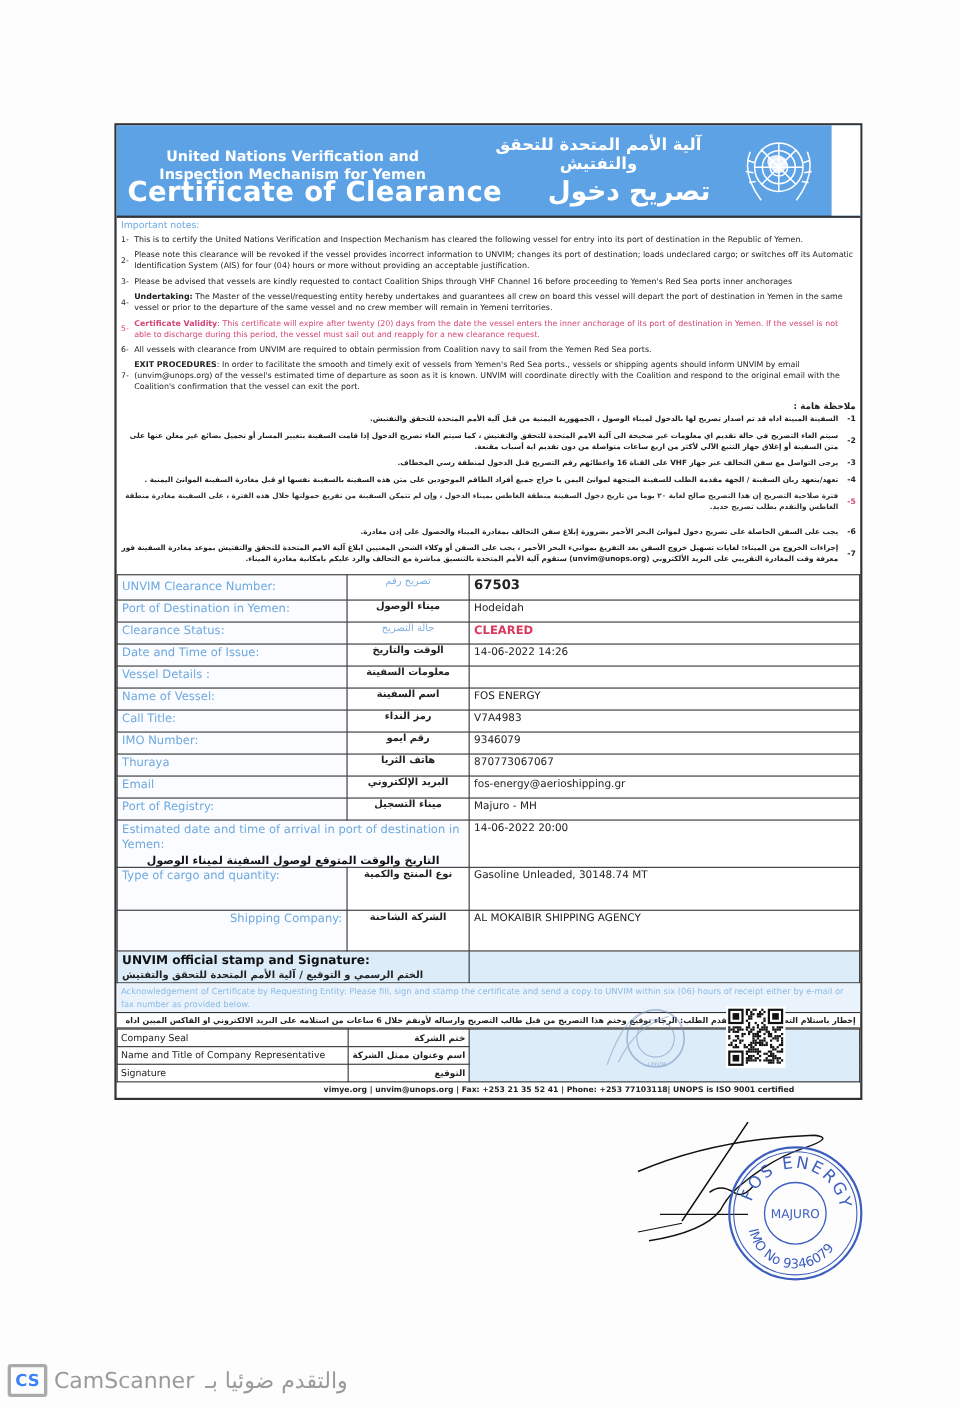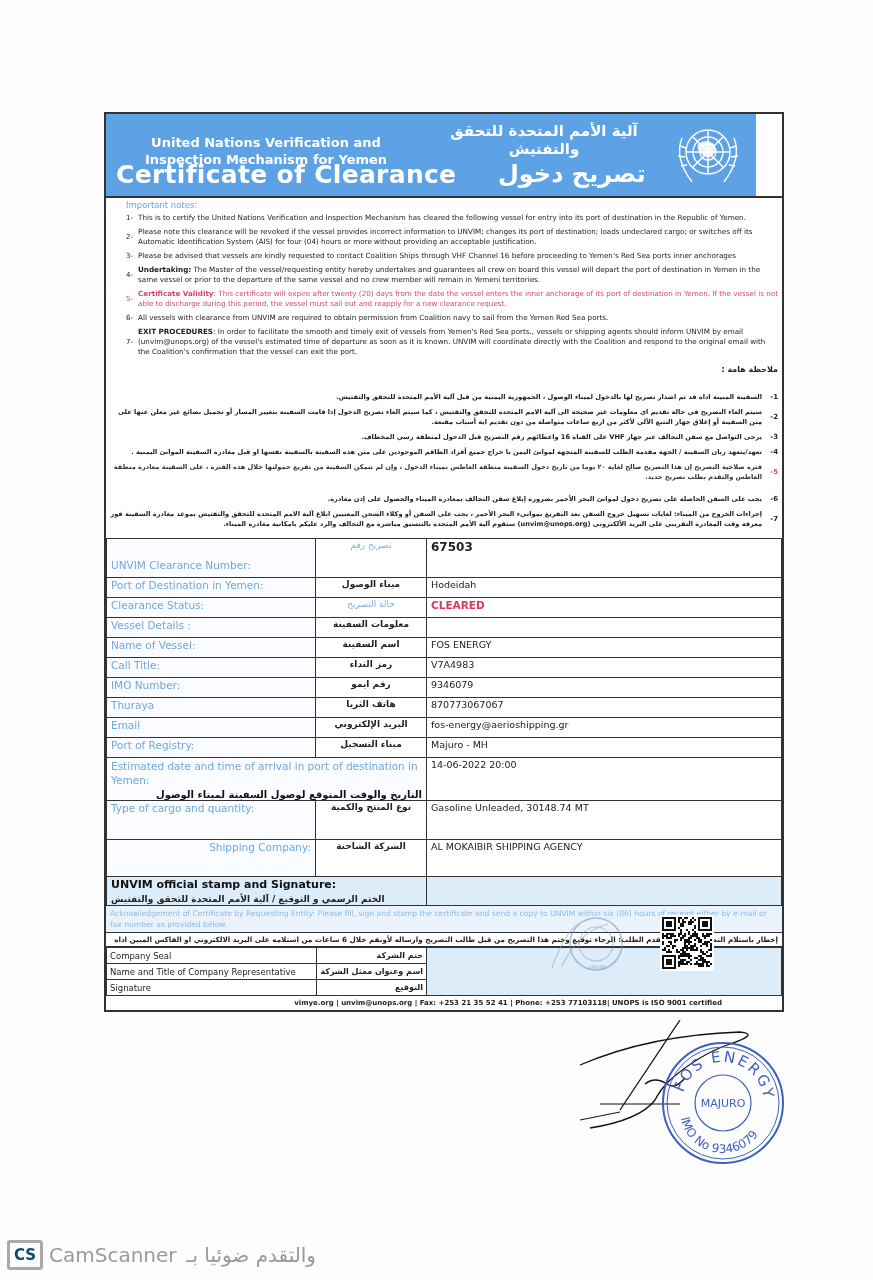--- a/index.html
+++ b/index.html
@@ -5,28 +5,28 @@
   html,body{margin:0;padding:0;}
   body{width:873px;height:1280px;background:#fdfdfd;position:relative;overflow:hidden;font-family:"DejaVu Sans",sans-serif;color:#222;}
   .page{position:absolute;left:104px;top:112px;width:676px;border:2px solid #333;background:#fff;}
   .hdr{position:relative;height:82px;background:#5ea2e6;border-bottom:2px solid #333;color:#fff;}
   .hdr .en1{position:absolute;left:10px;top:20px;font-size:13px;font-weight:bold;line-height:17px;text-align:center;width:300px;}
   .hdr .en2{position:absolute;left:10px;top:46px;font-size:25px;font-weight:bold;letter-spacing:0.3px;}
   .hdr .ar1{position:absolute;left:312px;top:8px;font-size:15px;font-weight:bold;direction:rtl;width:252px;text-align:center;}
   .hdr .ar2{position:absolute;left:392px;top:46px;font-size:24px;font-weight:bold;direction:rtl;}
   .hdr .logo{position:absolute;left:564px;top:4px;width:76px;height:74px;}
   .hdr .strip{position:absolute;right:0;top:0;width:26px;height:82px;background:#fff;}
-  .notes{padding:2px 4px 0 20px;font-size:7.2px;line-height:10px;}
+  .notes{padding:2px 4px 0 4px;font-size:7.2px;line-height:10px;}
   .notes .title{color:#6aa7e0;font-size:8.5px;margin-bottom:3px;}
   .n{display:flex;align-items:center;margin-bottom:4px;}
   .n .num{width:12px;flex:none;font-size:7px;}
   .n .txt{flex:1;}
   .n.pink{color:#d4467a;}
   .ar-notes{direction:rtl;text-align:right;font-size:6.6px;line-height:10px;padding:4px 4px 4px 4px;font-weight:bold;}
-  .ar-notes .title{font-size:8px;margin-bottom:17px;}
+  .ar-notes .title{font-size:8px;margin-bottom:1px;}
   .ar-notes .n{direction:rtl;}
   .ar-notes .n .num{margin-left:4px;}
   table.grid{width:100%;border-collapse:collapse;table-layout:fixed;}
   table.grid td{border:1px solid #333;padding:1px 4px;vertical-align:top;height:17px;font-size:9.5px;}
   td.lbl{color:#6ea8de;font-size:10.5px !important;background:#fafcff;}
   td.ar{direction:rtl;text-align:center;font-weight:bold;font-size:9px !important;}
   td.ar.light{color:#7eb0e0;font-weight:normal;}
   td.val{font-size:9.5px;}
   td.val.big{font-weight:bold;font-size:12px !important;}
   td.val.red{color:#d83a5e;font-weight:bold;font-size:10.5px !important;}
@@ -34,21 +34,21 @@
   .stamp-title{font-weight:bold;font-size:11px;color:#111;}
   .stamp-ar{direction:rtl;text-align:left;font-weight:bold;font-size:9px;margin-top:3px;}
   .ack{color:#8bbbe6;font-size:7.6px;line-height:11px;padding:2px 4px;border-bottom:1px solid #333;background:#eaf3fb;}
   .ack-ar{direction:rtl;text-align:right;font-size:7.2px;font-weight:bold;padding:2px 4px;border-bottom:1px solid #333;}
   table.sig{width:100%;border-collapse:collapse;table-layout:fixed;}
   table.sig td{border:1px solid #333;font-size:8.5px;padding:1px 3px;height:13px;}
   table.sig td.arr{direction:rtl;text-align:right;font-weight:bold;font-size:8px;}
   table.sig td.blank{background:#dcecf8;}
   .footer{text-align:right;font-size:7px;font-weight:bold;padding:3px 60px 3px 4px;font-style:normal;}
   .cs{position:absolute;left:7px;top:1240px;display:flex;align-items:center;color:#9a9a9a;font-size:20px;}
-  .cs .csbox{width:30px;height:24px;border:3px solid #aaa;border-radius:3px;color:#0c4a6e;font-weight:bold;font-size:15px;display:flex;align-items:center;justify-content:center;margin-right:6px;}
+  .cs .csbox{width:30px;height:24px;border:3px solid #aaa;border-radius:3px;color:#3b82f6;font-weight:bold;font-size:15px;display:flex;align-items:center;justify-content:center;margin-right:6px;}
   .cs .ar{margin-left:10px;}
   .co-stamp{position:absolute;left:660px;top:1040px;width:126px;height:126px;}
   .signature{position:absolute;left:560px;top:1020px;width:200px;height:110px;}
   .unvim-stamp{position:absolute;left:548px;top:912px;width:82px;height:64px;opacity:0.55;}
   .qr{position:absolute;left:660px;top:915px;width:54px;height:56px;background:#fff;}
 </style>
 </head>
 <body>
 
 <div class="page">
@@ -143,33 +143,38 @@
   </div>
 
   <table class="grid">
     <colgroup>
         <col style="width:209px">
         <col style="width:111px">
         <col>
       </colgroup>
     <tbody id="fields-body">
         <tr>
-          <td class="lbl" style="padding-top: 20px;">UNVIM Clearance Number:</td>
+          <td class="lbl" style="padding-top: 4px;">UNVIM Clearance Number:</td>
           <td class="ar light">تصريح رقم</td>
           <td class="val big">67503</td>
         </tr>
         <tr>
           <td class="lbl">Port of Destination in Yemen:</td>
           <td class="ar">ميناء الوصول</td>
           <td class="val">Hodeidah</td>
         </tr>
         <tr>
           <td class="lbl">Clearance Status:</td>
           <td class="ar light">حالة التصريح</td>
           <td class="val red">CLEARED</td>
+        </tr>
+        <tr>
+          <td class="lbl">Date and Time of Issue:</td>
+          <td class="ar">الوقت والتاريخ</td>
+          <td class="val">14-06-2022 14:26</td>
         </tr>
         <tr>
           <td class="lbl">Vessel Details :</td>
           <td class="ar">معلومات السفينة</td>
           <td class="val"></td>
         </tr>
         <tr>
           <td class="lbl">Name of Vessel:</td>
           <td class="ar">اسم السفينة</td>
           <td class="val">FOS ENERGY</td>
@@ -197,21 +202,21 @@
         <tr>
           <td class="lbl">Port of Registry:</td>
           <td class="ar">ميناء التسجيل</td>
           <td class="val">Majuro - MH</td>
         </tr>
       </tbody>
     <tbody>
       <tr>
         <td colspan="2" class="lbl" style="height:40px;padding-bottom:0;">
           <div style="line-height:14px;">Estimated date and time of arrival in port of destination in Yemen:</div>
-          <div style="direction:rtl;text-align:right;color:#111;font-weight:bold;font-size:10px;margin-top:2px;">التاريخ والوقت المتوقع لوصول السفينة    لميناء الوصول</div>
+          <div style="direction:rtl;text-align:center;color:#111;font-weight:bold;font-size:10px;margin-top:2px;">التاريخ والوقت المتوقع لوصول السفينة    لميناء الوصول</div>
         </td>
         <td class="val">14-06-2022 20:00</td>
       </tr>
       <tr>
         <td class="lbl" style="height:36px;">Type of cargo and quantity:</td>
         <td class="ar">نوع المنتج والكمية</td>
         <td class="val">Gasoline Unleaded, 30148.74 MT</td>
       </tr>
       <tr>
         <td class="lbl" style="height:34px;text-align:right;">Shipping Company:</td>

